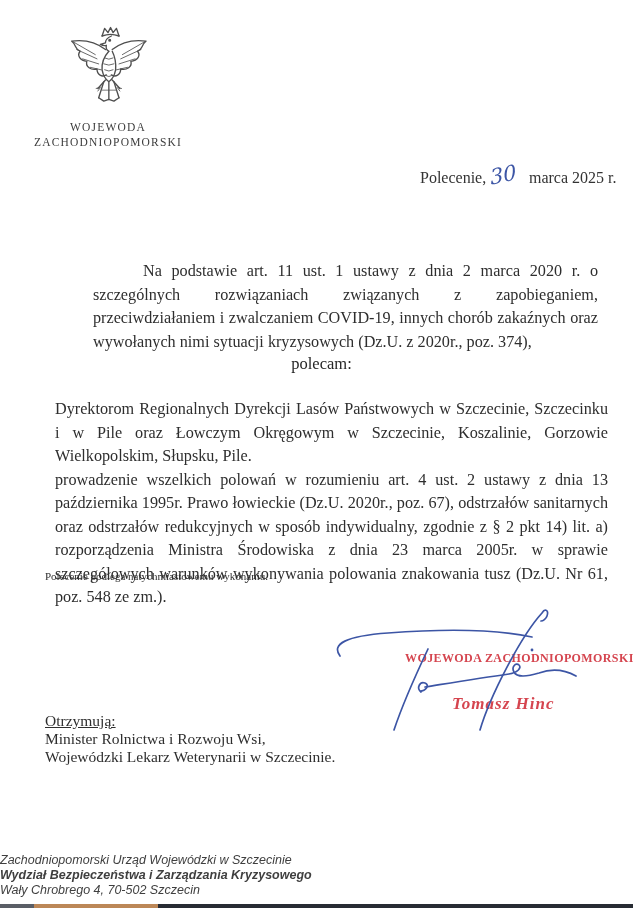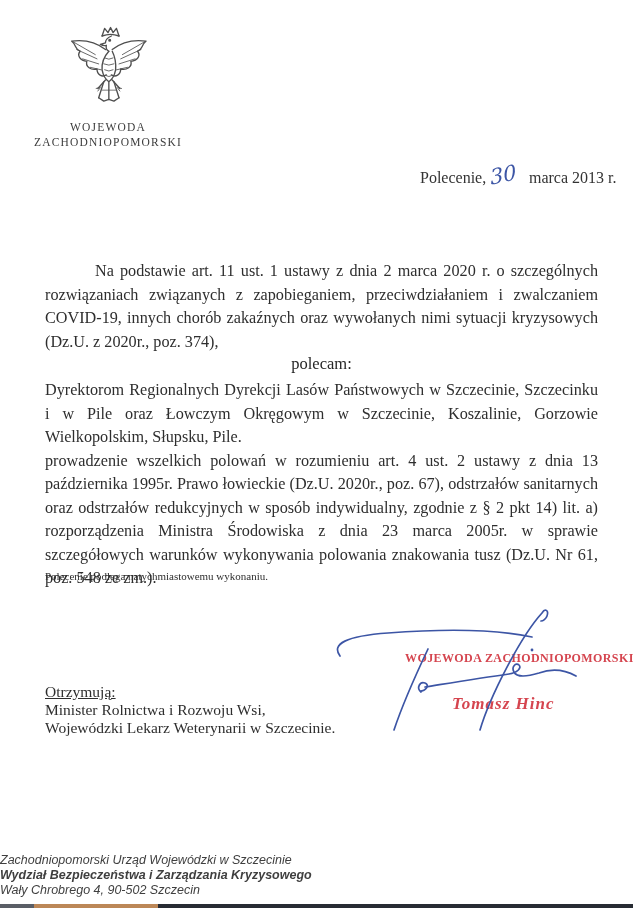--- a/index.html
+++ b/index.html
@@ -35,26 +35,26 @@
     margin:0 6px 0 4px;
     padding-bottom:2px;
   }
   .dateline .rest{padding-bottom:2px;margin-left:6px;}
   
   .bodytext{
     position:absolute;left:45px;width:553px;
     font-size:16.2px;line-height:23.5px;text-align:justify;color:#2e2e2e;
   }
   .para1{top:260px;}
-  .para1 .indent{text-indent:50px;display:block;}
+  .para1 .indent{text-indent:50px;display:block;margin-left:48px;}
   .directive-heading{
     position:absolute;left:45px;top:354px;width:553px;
     text-align:center;font-weight:normal;font-size:16.5px;color:#262626;
   }
-  .para2{top:379px;}
+  .para2{top:398px;margin-left:10px;}
   .para2 .block{display:block;}
   .execution-note{
     position:absolute;left:45px;top:570px;width:553px;
     font-size:11px;color:#2e2e2e;
   }
   
   .stamp-title{
     position:absolute;left:405px;top:651px;
     font-family:"Liberation Serif", serif;
     font-weight:bold;font-size:12px;letter-spacing:0.4px;
@@ -62,21 +62,21 @@
   }
   .signer-name{
     position:absolute;left:452px;top:694px;
     font-family:"Liberation Serif", serif;
     font-style:italic;font-weight:bold;
     font-size:17px;letter-spacing:1px;color:#d5454f;
   }
   .ink-strokes{position:absolute;left:328px;top:606px;width:290px;height:126px;}
   
   .recipients{
-    position:absolute;left:45px;top:683px;width:400px;
+    position:absolute;left:45px;top:712px;width:400px;
     font-size:15.5px;line-height:18px;color:#2e2e2e;
   }
   .recipients .heading{text-decoration:underline;}
   .recipients div{margin:0;}
   
   .footer{
     position:absolute;left:0;bottom:10px;width:634px;
     font-family:"Liberation Sans", sans-serif;
     font-style:italic;font-size:12.5px;line-height:15px;color:#3f3f3f;
   }
@@ -124,21 +124,21 @@
     </svg>
     <div class="letterhead-title">
       <div>WOJEWODA</div>
       <div>ZACHODNIOPOMORSKI</div>
     </div>
   </div>
 
   <div class="dateline">
     <span class="city">Polecenie,</span>
     <span class="handwritten-day">30</span>
-    <span class="rest">marca 2013 r.</span>
+    <span class="rest">marca 2025 r.</span>
   </div>
 
   <div class="bodytext para1">
     <span class="indent">Na podstawie art. 11 ust. 1 ustawy z dnia 2 marca 2020 r. o szczególnych rozwiązaniach związanych z zapobieganiem, przeciwdziałaniem i zwalczaniem COVID-19, innych chorób zakaźnych oraz wywołanych nimi sytuacji kryzysowych (Dz.U. z 2020r., poz. 374),</span>
   </div>
 
   <div class="directive-heading">polecam:</div>
 
   <div class="bodytext para2">
     <span class="block">Dyrektorom Regionalnych Dyrekcji Lasów Państwowych w Szczecinie, Szczecinku i w Pile oraz Łowczym Okręgowym w Szczecinie, Koszalinie, Gorzowie Wielkopolskim, Słupsku, Pile.</span>
@@ -167,18 +167,18 @@
 
   <div class="recipients">
     <div class="heading">Otrzymują:</div>
     <div>Minister Rolnictwa i Rozwoju Wsi,</div>
     <div>Wojewódzki Lekarz Weterynarii w Szczecinie.</div>
   </div>
 
   <div class="footer">
     <div>Zachodniopomorski Urząd Wojewódzki w Szczecinie</div>
     <div class="bold">Wydział Bezpieczeństwa i Zarządzania Kryzysowego</div>
-    <div>Wały Chrobrego 4, 90-502 Szczecin</div>
+    <div>Wały Chrobrego 4, 70-502 Szczecin</div>
   </div>
 
   <div class="scan-edge"></div>
 
 </div>
 
 </body></html>

